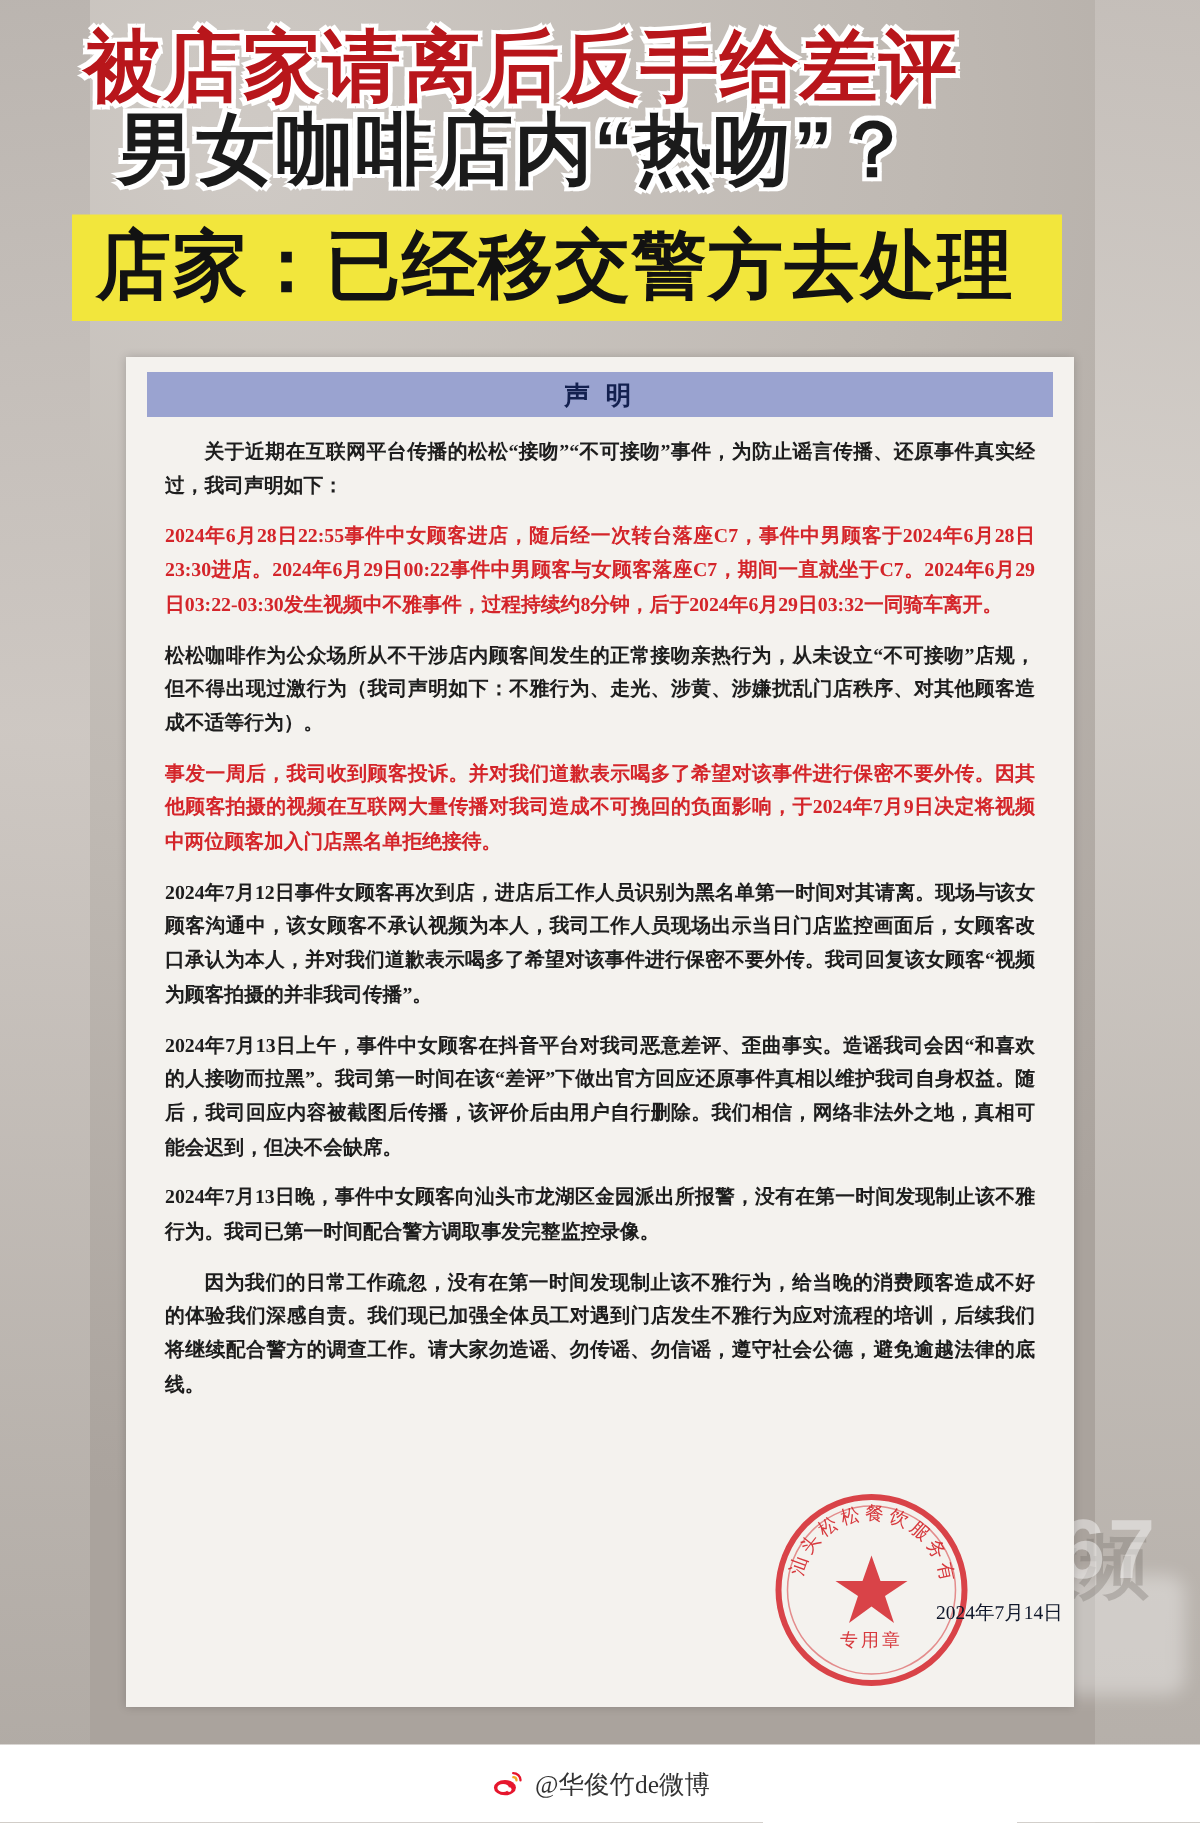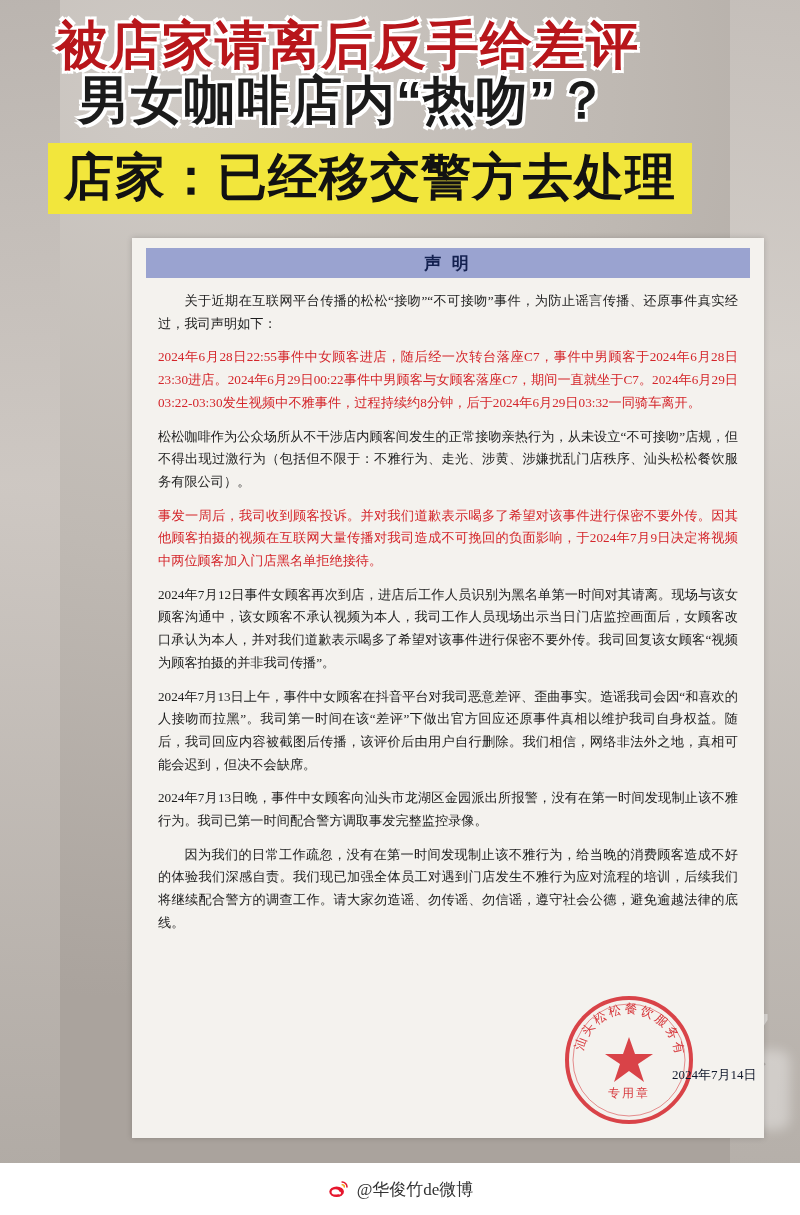--- a/index.html
+++ b/index.html
@@ -109,39 +109,38 @@
     color: #b8161b;
     text-shadow:
        2px 0 0 #fff, -2px 0 0 #fff, 0 2px 0 #fff, 0 -2px 0 #fff,
        3px 3px 0 #fff, -3px 3px 0 #fff, 3px -3px 0 #fff, -3px -3px 0 #fff;
   }
   .hl-3-wrap {
     margin-top: 16px;
     margin-left: 48px;
     background: #f2e63c;
     display: inline-block;
-    padding: 8px 16px 10px 16px;
+    padding: 8px 32px 10px 16px;
   }
   .hl-3 {
     font-size: 50px;
     line-height: 1.05;
     color: #121212;
   }
 
   
   #statement {
     position: absolute;
     left: 84px;
     top: 238px;
     width: 632px;
     height: 900px;
     background: #f4f2ee;
     box-shadow: 0 0 6px rgba(0,0,0,.18);
     overflow: hidden;
-    margin-left: 48px;
   }
   #doc-title-bar {
     margin: 10px 14px 0 14px;
     height: 30px;
     background: #9aa3d0;
     display: flex;
     align-items: center;
     justify-content: center;
   }
   #doc-title {
@@ -153,20 +152,21 @@
   #doc-body {
     padding: 12px 26px 0 26px;
     font-family: "Liberation Serif", serif;
     font-size: 13.2px;
     line-height: 1.72;
     color: #1d1d1d;
     text-align: justify;
   }
   #doc-body p {
     margin: 0 0 11px 0;
+    font-weight: bold;
   }
   .indent { text-indent: 2em; }
   .red { color: #d4252a; }
 
   
   #seal {
     position: absolute;
     left: 430px;
     top: 755px;
     width: 134px;
@@ -233,21 +233,21 @@
 
   <div id="statement">
 
     <div id="doc-title-bar">
       <span id="doc-title">声 明</span>
     </div>
 
     <div id="doc-body">
       <p class="indent">关于近期在互联网平台传播的松松“接吻”“不可接吻”事件，为防止谣言传播、还原事件真实经过，我司声明如下：</p>
       <p class="red">2024年6月28日22:55事件中女顾客进店，随后经一次转台落座C7，事件中男顾客于2024年6月28日23:30进店。2024年6月29日00:22事件中男顾客与女顾客落座C7，期间一直就坐于C7。2024年6月29日03:22-03:30发生视频中不雅事件，过程持续约8分钟，后于2024年6月29日03:32一同骑车离开。</p>
-      <p>松松咖啡作为公众场所从不干涉店内顾客间发生的正常接吻亲热行为，从未设立“不可接吻”店规，但不得出现过激行为（包括但不限于：不雅行为、走光、涉黄、涉嫌扰乱门店秩序、汕头松松餐饮服务有限公司）。</p>
+      <p>松松咖啡作为公众场所从不干涉店内顾客间发生的正常接吻亲热行为，从未设立“不可接吻”店规，但不得出现过激行为（我司声明如下：不雅行为、走光、涉黄、涉嫌扰乱门店秩序、对其他顾客造成不适等行为）。</p>
       <p class="red">事发一周后，我司收到顾客投诉。并对我们道歉表示喝多了希望对该事件进行保密不要外传。因其他顾客拍摄的视频在互联网大量传播对我司造成不可挽回的负面影响，于2024年7月9日决定将视频中两位顾客加入门店黑名单拒绝接待。</p>
       <p>2024年7月12日事件女顾客再次到店，进店后工作人员识别为黑名单第一时间对其请离。现场与该女顾客沟通中，该女顾客不承认视频为本人，我司工作人员现场出示当日门店监控画面后，女顾客改口承认为本人，并对我们道歉表示喝多了希望对该事件进行保密不要外传。我司回复该女顾客“视频为顾客拍摄的并非我司传播”。</p>
       <p>2024年7月13日上午，事件中女顾客在抖音平台对我司恶意差评、歪曲事实。造谣我司会因“和喜欢的人接吻而拉黑”。我司第一时间在该“差评”下做出官方回应还原事件真相以维护我司自身权益。随后，我司回应内容被截图后传播，该评价后由用户自行删除。我们相信，网络非法外之地，真相可能会迟到，但决不会缺席。</p>
       <p>2024年7月13日晚，事件中女顾客向汕头市龙湖区金园派出所报警，没有在第一时间发现制止该不雅行为。我司已第一时间配合警方调取事发完整监控录像。</p>
       <p class="indent">因为我们的日常工作疏忽，没有在第一时间发现制止该不雅行为，给当晚的消费顾客造成不好的体验我们深感自责。我们现已加强全体员工对遇到门店发生不雅行为应对流程的培训，后续我们将继续配合警方的调查工作。请大家勿造谣、勿传谣、勿信谣，遵守社会公德，避免逾越法律的底线。</p>
     </div>
 
     <div id="seal">
       <svg width="134" height="134" viewBox="0 0 134 134" aria-hidden="true">
         <circle cx="67" cy="67" r="62" fill="none" stroke="#d4252a" stroke-width="4" opacity="0.85"></circle>

